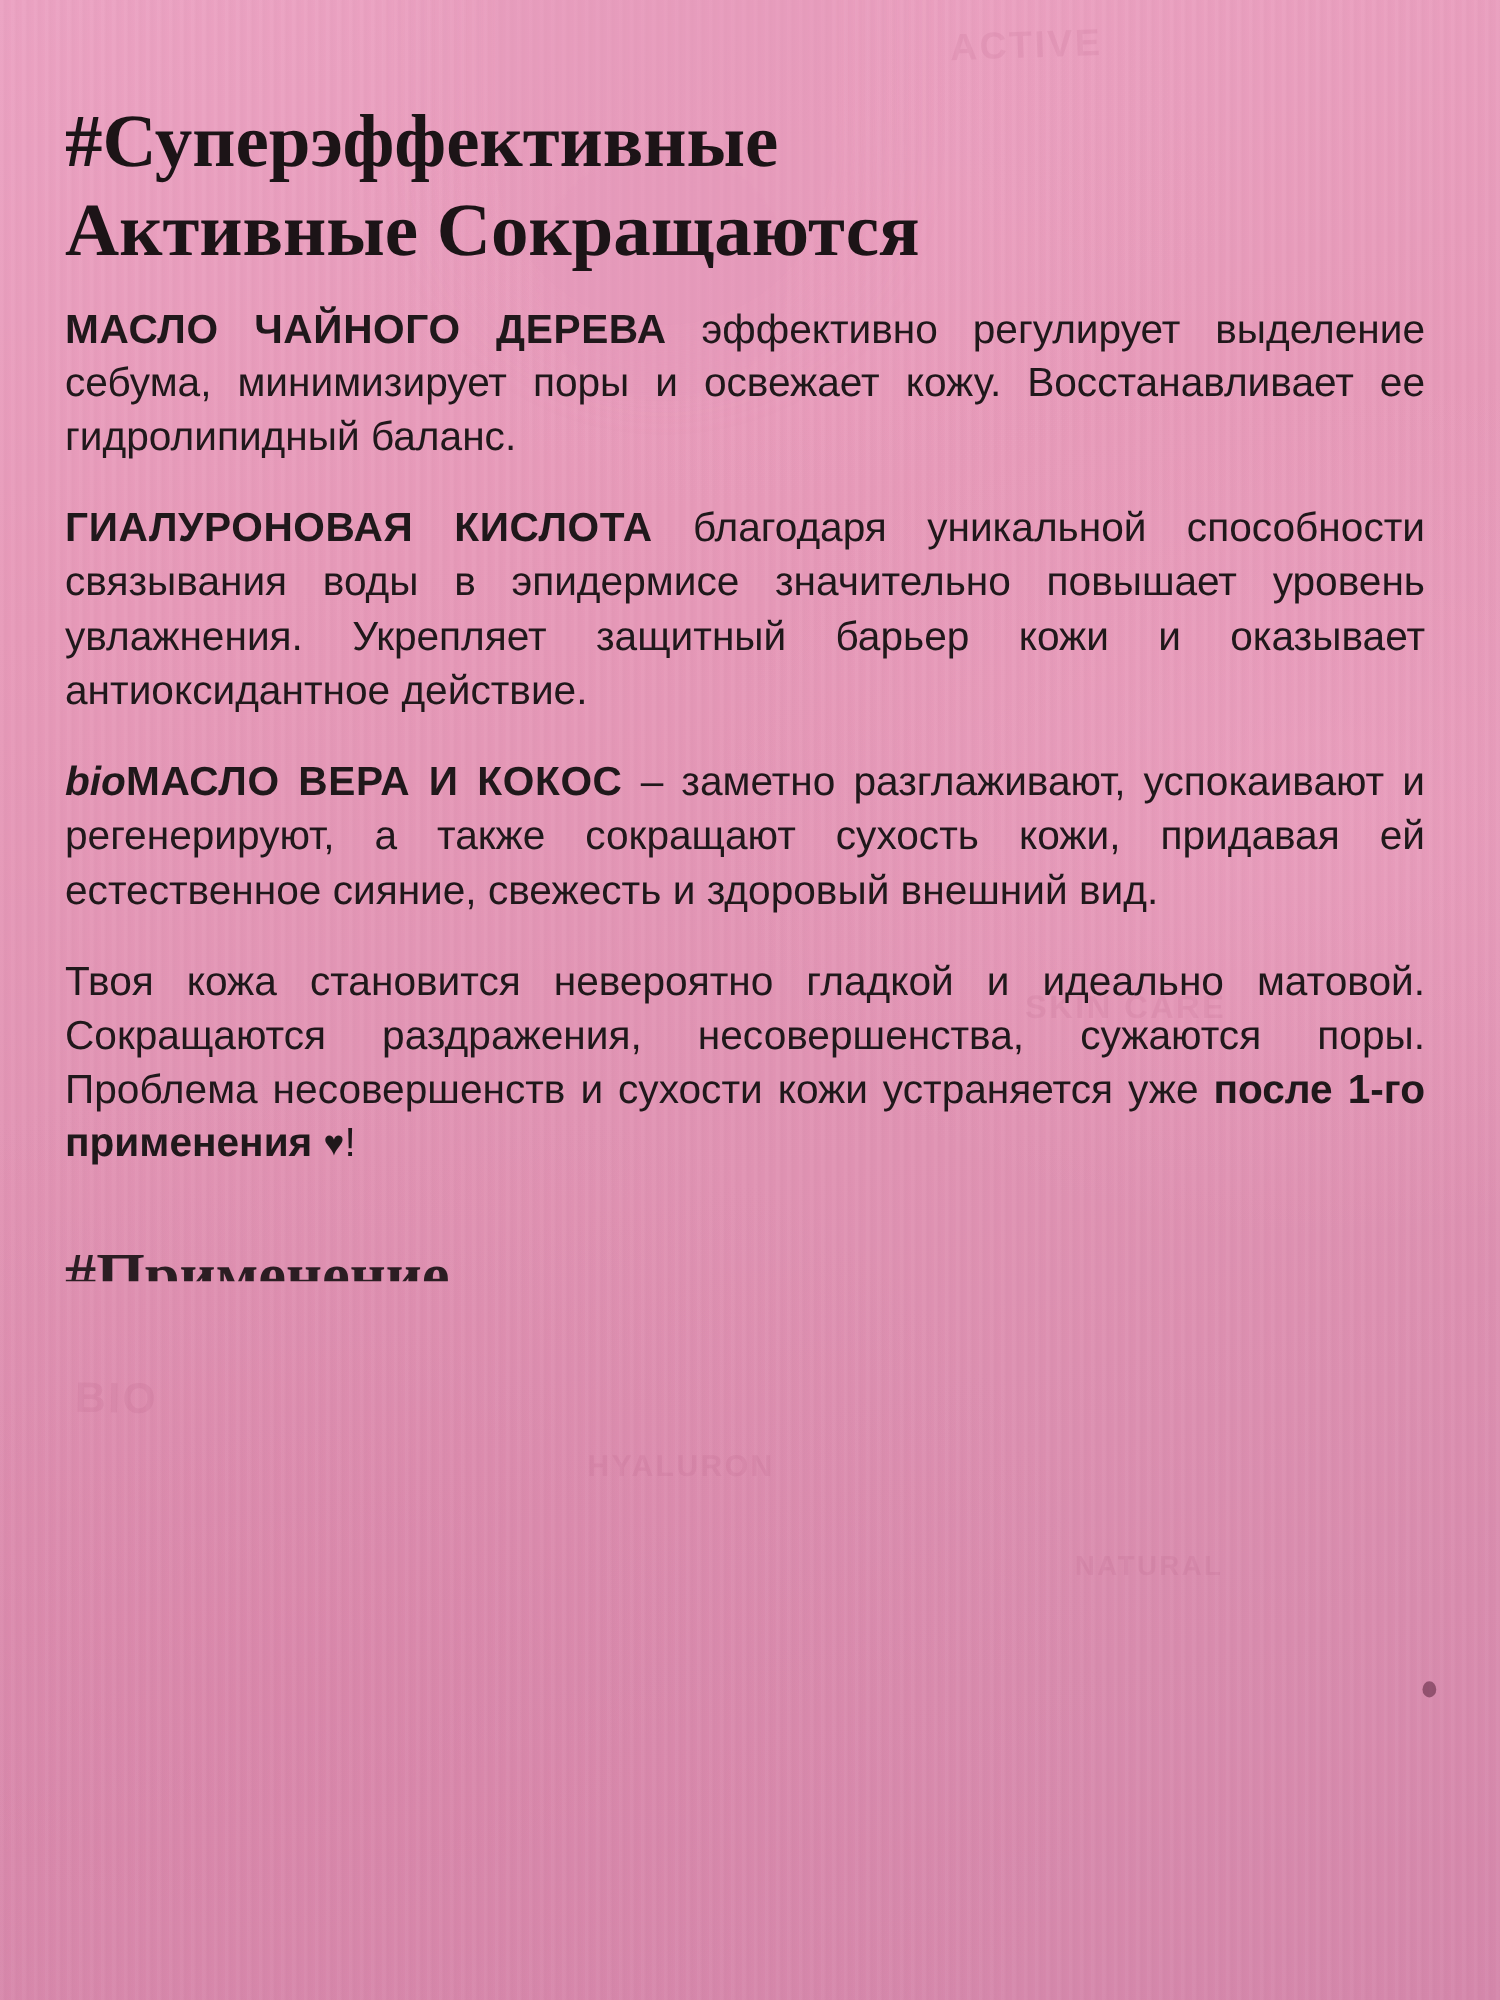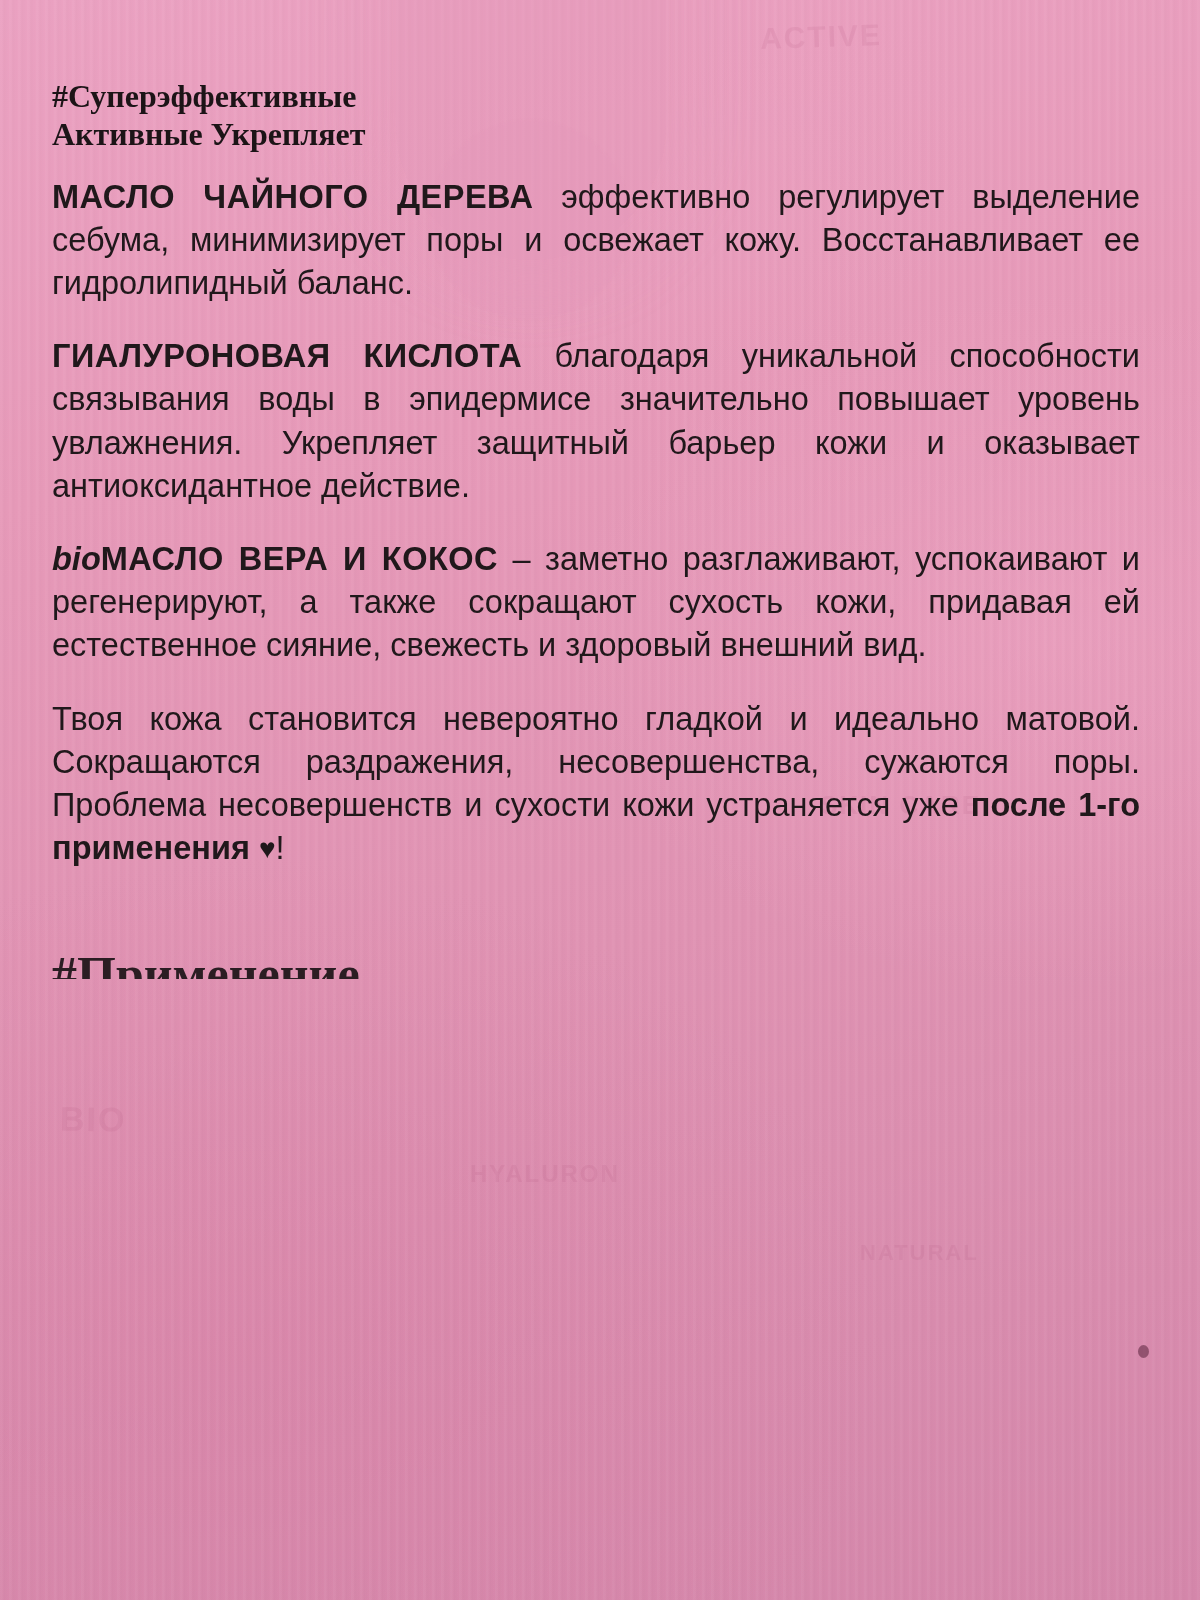--- a/index.html
+++ b/index.html
@@ -95,21 +95,21 @@
   
   .content {
     position: relative;
     padding: 78px 60px 0 52px;
     color: #20181b;
   }
 
   h1.section-title {
     font-family: "Liberation Serif", serif;
     font-weight: 700;
-    font-size: 32px;
+    font-size: 60px;
     line-height: 1.18;
     margin: 0 0 22px 0;
     letter-spacing: 0px;
     color: #1c1417;
   }
   h1.section-title .ln { display: block; }
 
   p.para {
     font-family: "Liberation Sans", sans-serif;
     font-size: 32.5px;
@@ -140,21 +140,21 @@
     color: #1c1417;
   }
 
   .heart {
     font-size: 28px;
     line-height: 1;
     vertical-align: 1px;
   }
 
   .teaser {
-    margin-top: 74px;
+    margin-top: 54px;
     font-family: "Liberation Serif", serif;
     font-weight: 700;
     font-size: 50px;
     color: #1c1417;
     opacity: .92;
     overflow: hidden;
     height: 34px;
   }
 </style>
 </head>
@@ -170,21 +170,21 @@
   <div class="bleed b3">BIO</div>
   <div class="bleed b4">HYALURON</div>
   <div class="bleed b5">NATURAL</div>
 
   <div class="dot-mark"></div>
 
   <div class="content">
 
     <h1 class="section-title">
       <span class="ln">#Суперэффективные</span>
-      <span class="ln">Активные Укрепляет</span>
+      <span class="ln">Активные Сокращаются</span>
     </h1>
 
     <p class="para"><span class="ingredient">МАСЛО ЧАЙНОГО ДЕРЕВА</span><span> эффективно регулирует выделение себума, минимизирует поры и освежает кожу. Восстанавливает ее гидролипидный баланс.</span></p>
 
     <p class="para"><span class="ingredient">ГИАЛУРОНОВАЯ КИСЛОТА</span><span> благодаря уникальной способности связывания воды в эпидермисе значительно повышает уровень увлажнения. Укрепляет защитный барьер кожи и оказывает антиоксидантное действие.</span></p>
 
     <p class="para"><span class="bio-prefix">bio</span><span class="ingredient">МАСЛО ВЕРА И КОКОС</span><span> – заметно разглаживают, успокаивают и регенерируют, а также сокращают сухость кожи, придавая ей естественное сияние, свежесть и здоровый внешний вид.</span></p>
 
 
     <p class="para"><span>Твоя кожа становится невероятно гладкой и идеально матовой. Сокращаются раздражения, несовершенства, сужаются поры. Проблема несовершенств и сухости кожи устраняется уже </span><span class="emph">после 1-го применения</span><span> </span><span class="heart">♥</span><span>!</span></p>

